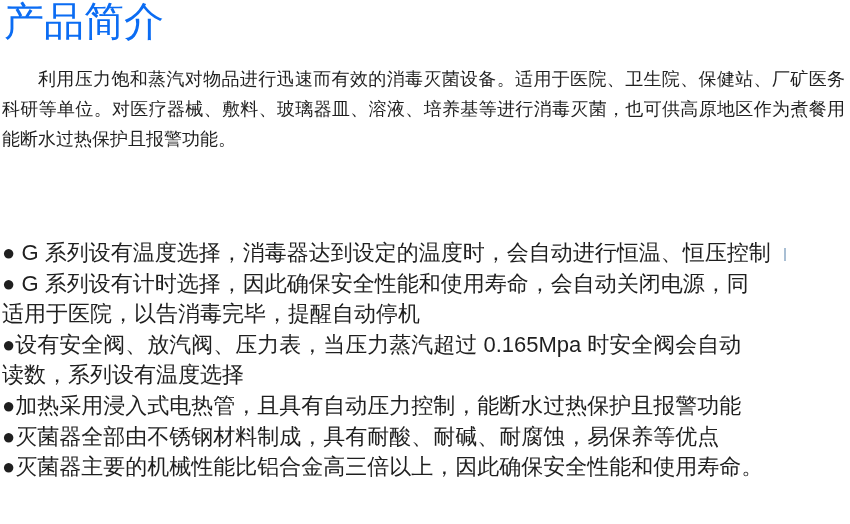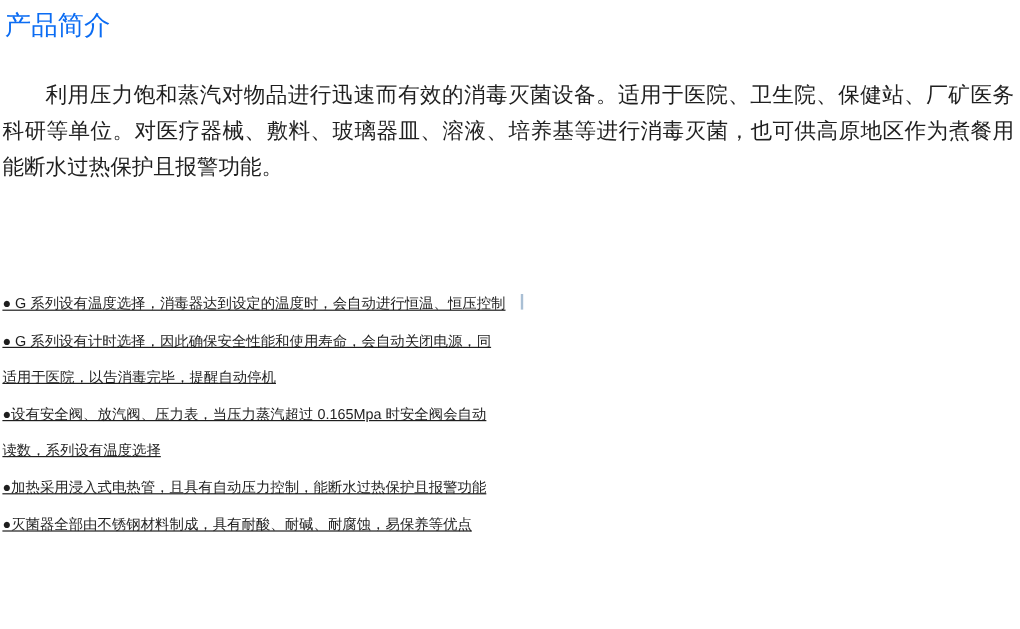--- a/index.html
+++ b/index.html
@@ -15,44 +15,43 @@
     width: 850px;
     height: 524px;
     background: var(--background);
     overflow: hidden;
     font-family: "Liberation Sans", "DejaVu Sans", sans-serif;
     color: var(--body-text-color);
   }
   .section-heading {
     position: absolute;
     left: 4px;
-    font-size: 22px;
+    font-size: 40px;
     line-height: 34px;
     font-weight: 400;
     color: var(--heading-color);
     white-space: nowrap;
   }
   #intro-heading { top: 4px; }
   #features-heading { top: 177px; left: 3px; }
   .intro-paragraph {
     position: absolute;
     top: 64px;
     left: 2px;
     width: 845px;
     font-size: 18px;
     line-height: 30px;
   }
   .features-list {
     position: absolute;
     top: 238px;
     left: 2px;
     width: 845px;
-    font-size: 12px;
+    font-size: 22px;
     line-height: 30.6px;
-    text-decoration: underline;
   }
   .text-line { white-space: nowrap; }
   .text-line.fill {
     white-space: normal;
     width: 843px;
     text-align: justify;
     text-align-last: justify;
     overflow: hidden;
     max-height: 30px;
   }
@@ -81,15 +80,16 @@
 
 
   <div class="features-list">
     <div class="text-line"><span>● G 系列设有温度选择，消毒器达到设定的温度时，会自动进行恒温、恒压控制</span><span class="text-cursor"></span></div>
     <div class="text-line">● G 系列设有计时选择，因此确保安全性能和使用寿命，会自动关闭电源，同</div>
     <div class="text-line">适用于医院，以告消毒完毕，提醒自动停机</div>
     <div class="text-line">●设有安全阀、放汽阀、压力表，当压力蒸汽超过 0.165Mpa 时安全阀会自动</div>
     <div class="text-line">读数，系列设有温度选择</div>
     <div class="text-line">●加热采用浸入式电热管，且具有自动压力控制，能断水过热保护且报警功能</div>
     <div class="text-line">●灭菌器全部由不锈钢材料制成，具有耐酸、耐碱、耐腐蚀，易保养等优点</div>
+    <div class="text-line">●灭菌器主要的机械性能比铝合金高三倍以上，因此确保安全性能和使用寿命。</div>
   </div>
 
 </div>
 
 </body></html>

